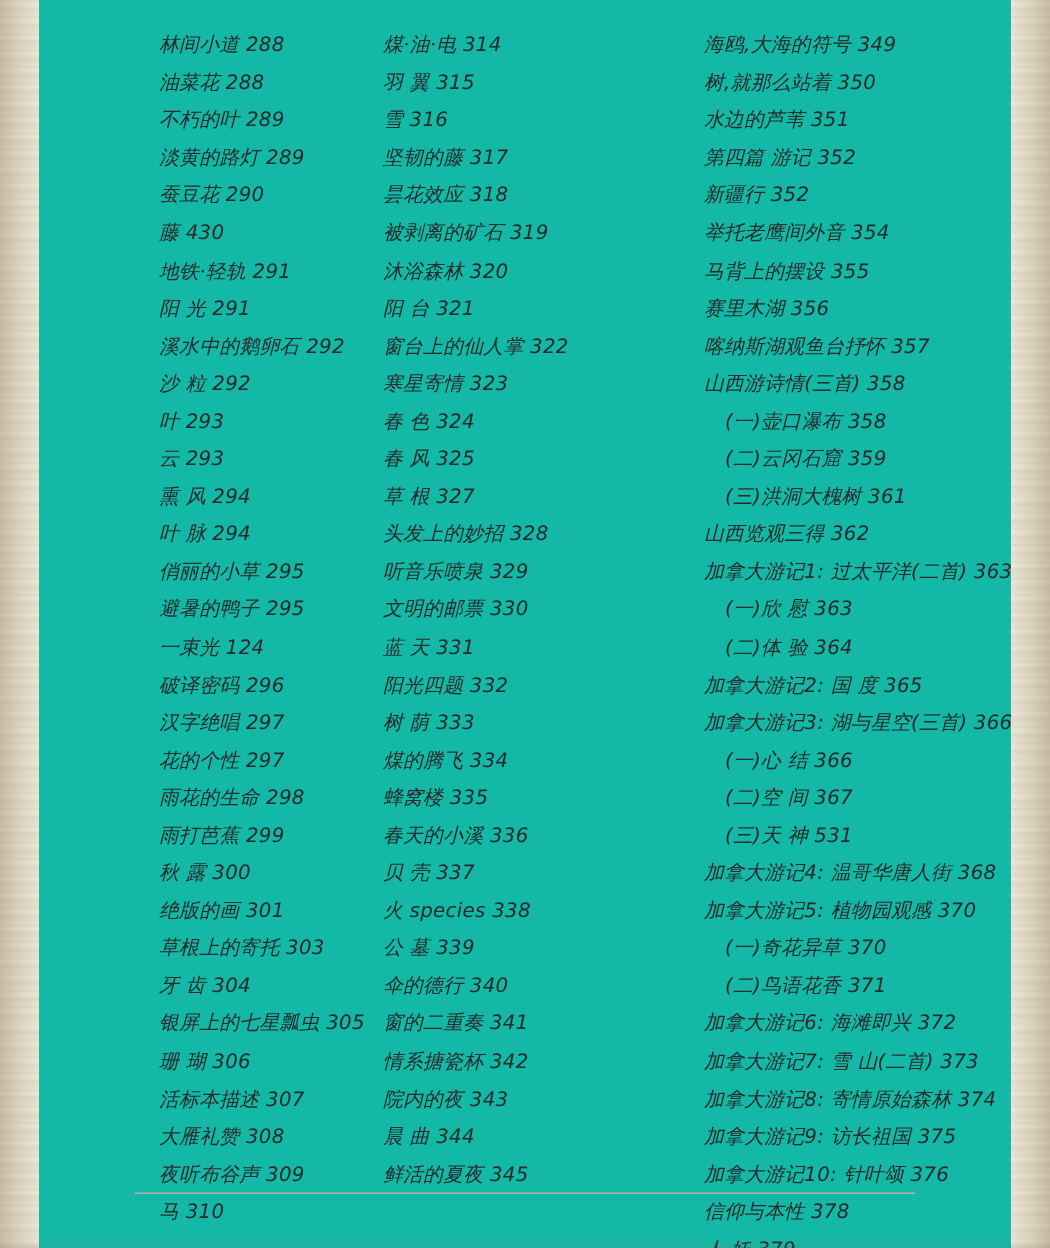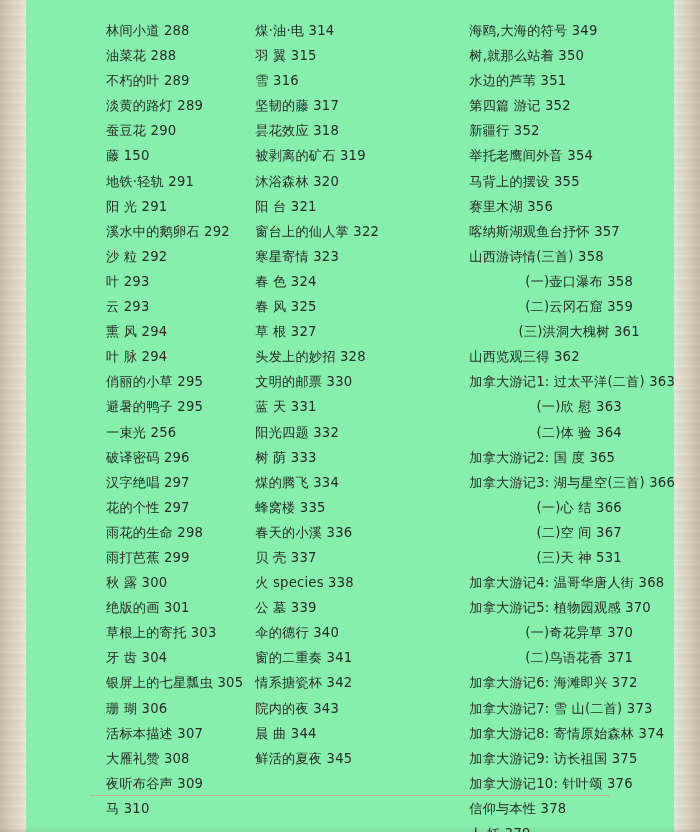--- a/index.html
+++ b/index.html
@@ -61,21 +61,22 @@
     background: linear-gradient(270deg, rgba(180,168,145,0.45), rgba(253,252,248,0));
   }
 
   
   #content {
     position: absolute;
     left: 26px;
     right: 26px;
     top: 0;
     bottom: 0;
-    background: #86efac;
+    background: #14b8a6;
+    font-style: italic;
   }
   .toc-columns {
     position: absolute;
     left: 4px;
     right: 4px;
     top: 18px;
     display: flex;
     gap: 0px;
   }
   .toc-col {
@@ -88,21 +89,21 @@
   .toc-col.c3 { flex: 1 1 auto; padding-left: 10px; }
 
   .toc-entry {
     font-size: 13.2px;
     line-height: 25.1px;
     color: #2a2a2a;
     white-space: nowrap;
     letter-spacing: 0.2px;
     font-family: "DejaVu Sans", "Liberation Sans", sans-serif;
   }
-  .toc-entry.indent1 { padding-left: 14px; text-align: center; }
+  .toc-entry.indent1 { padding-left: 14px; }
 
   
   #bottom-rule {
     position: absolute;
     left: 64px;
     right: 64px;
     bottom: 36px;
     height: 1px;
     background: #b9b2a2;
   }
@@ -124,32 +125,32 @@
 
   <div id="content">
     <div class="toc-columns">
 
       <div class="toc-col c1">
         <div class="toc-entry">林间小道 288</div>
         <div class="toc-entry">油菜花 288</div>
         <div class="toc-entry">不朽的叶 289</div>
         <div class="toc-entry">淡黄的路灯 289</div>
         <div class="toc-entry">蚕豆花 290</div>
-        <div class="toc-entry">藤 150</div>
+        <div class="toc-entry">藤 430</div>
         <div class="toc-entry">地铁·轻轨 291</div>
         <div class="toc-entry">阳 光 291</div>
         <div class="toc-entry">溪水中的鹅卵石 292</div>
         <div class="toc-entry">沙 粒 292</div>
         <div class="toc-entry">叶 293</div>
         <div class="toc-entry">云 293</div>
         <div class="toc-entry">熏 风 294</div>
         <div class="toc-entry">叶 脉 294</div>
         <div class="toc-entry">俏丽的小草 295</div>
         <div class="toc-entry">避暑的鸭子 295</div>
-        <div class="toc-entry">一束光 256</div>
+        <div class="toc-entry">一束光 124</div>
         <div class="toc-entry">破译密码 296</div>
         <div class="toc-entry">汉字绝唱 297</div>
         <div class="toc-entry">花的个性 297</div>
         <div class="toc-entry">雨花的生命 298</div>
         <div class="toc-entry">雨打芭蕉 299</div>
         <div class="toc-entry">秋 露 300</div>
         <div class="toc-entry">绝版的画 301</div>
         <div class="toc-entry">草根上的寄托 303</div>
         <div class="toc-entry">牙 齿 304</div>
         <div class="toc-entry">银屏上的七星瓢虫 305</div>
@@ -169,20 +170,21 @@
         <div class="toc-entry">昙花效应 318</div>
         <div class="toc-entry">被剥离的矿石 319</div>
         <div class="toc-entry">沐浴森林 320</div>
         <div class="toc-entry">阳 台 321</div>
         <div class="toc-entry">窗台上的仙人掌 322</div>
         <div class="toc-entry">寒星寄情 323</div>
         <div class="toc-entry">春 色 324</div>
         <div class="toc-entry">春 风 325</div>
         <div class="toc-entry">草 根 327</div>
         <div class="toc-entry">头发上的妙招 328</div>
+        <div class="toc-entry">听音乐喷泉 329</div>
         <div class="toc-entry">文明的邮票 330</div>
         <div class="toc-entry">蓝 天 331</div>
         <div class="toc-entry">阳光四题 332</div>
         <div class="toc-entry">树 荫 333</div>
         <div class="toc-entry">煤的腾飞 334</div>
         <div class="toc-entry">蜂窝楼 335</div>
         <div class="toc-entry">春天的小溪 336</div>
         <div class="toc-entry">贝 壳 337</div>
         <div class="toc-entry">火 species 338</div>
         <div class="toc-entry">公 墓 339</div>

